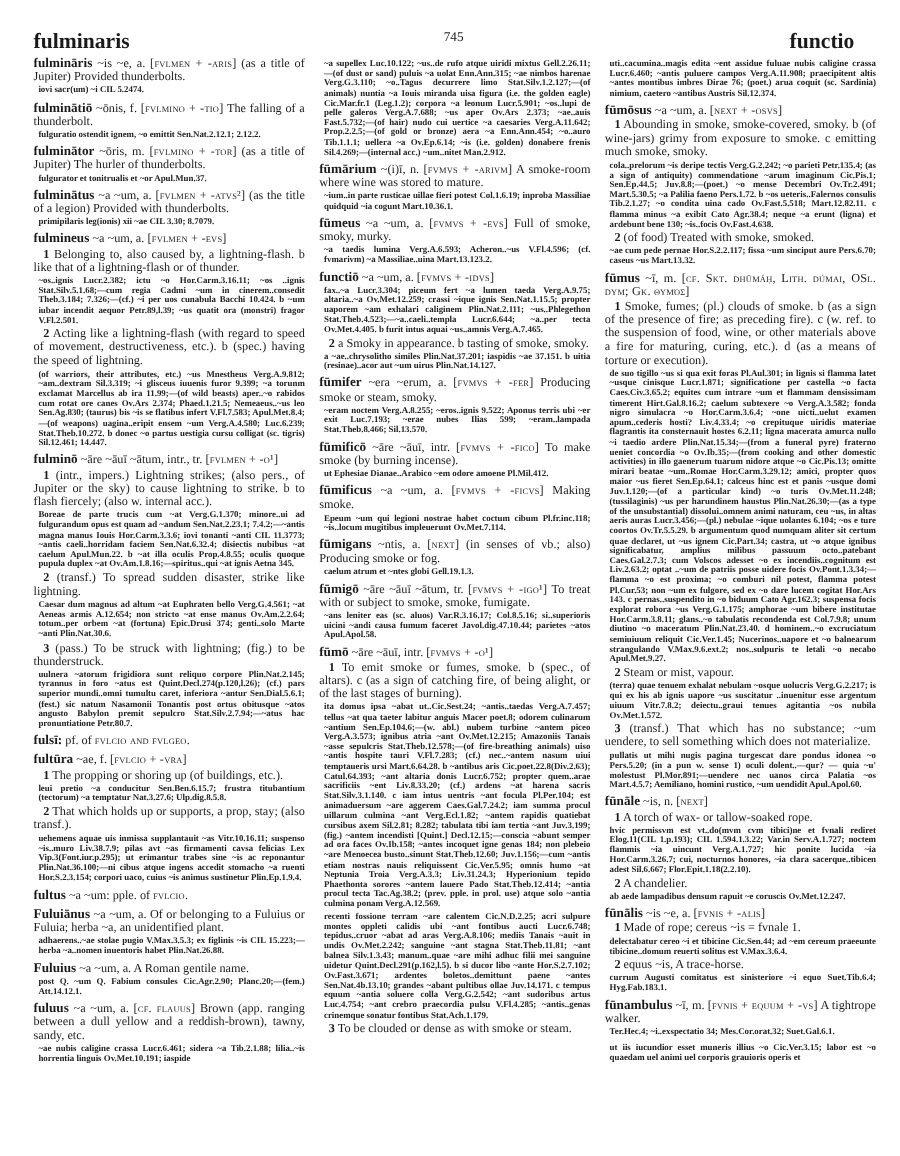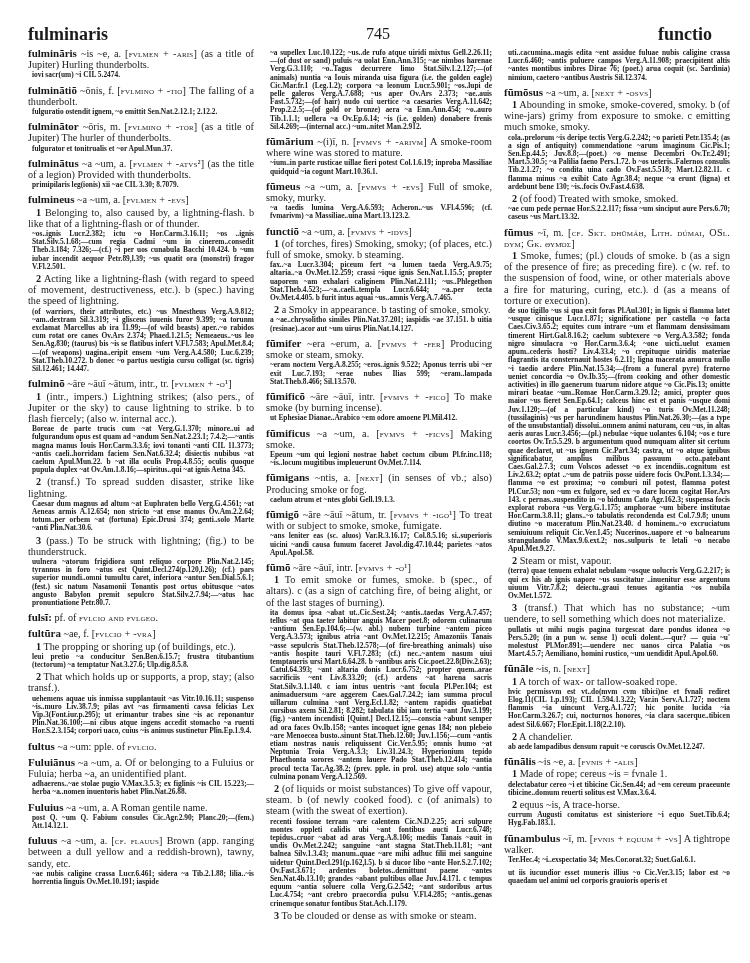--- a/index.html
+++ b/index.html
@@ -10,21 +10,21 @@
   .page { position: absolute; left: 28px; top: 24px; width: 700px; }
   .running-head {
     position: relative; height: 22px; margin-bottom: 2px;
   }
   .rh-left, .rh-right {
     position: absolute; top: 0; font-weight: bold; font-size: 18px;
     font-family: "Liberation Serif", serif;
   }
   .rh-left { left: 0; }
   .rh-right { right: 16px; }
-  .rh-num { position: absolute; left: 0; right: 0; text-align: center; top: 1px; font-size: 16px; font-family: "Liberation Serif", serif; }
+  .rh-num { position: absolute; left: 0; right: 0; text-align: center; top: 1px; font-size: 11px; font-family: "Liberation Serif", serif; }
   .cols { display: flex; gap: 12px; }
   .col { width: 226px; flex: 0 0 226px; }
   .entry { margin: 0 0 5px 0; }
   .lemma-line, .sense {
     font-family: "Liberation Serif", serif; font-size: 10.2px; line-height: 11.2px;
     text-align: justify; margin: 0;
   }
   .lemma { font-weight: bold; font-size: 11px; }
   .gram { }
   .etym { font-variant: small-caps; letter-spacing: 0.2px; }
@@ -41,21 +41,21 @@
 
 <div class="page">
   <div class="running-head">
     <span class="rh-left">fulminaris</span>
     <span class="rh-num">745</span>
     <span class="rh-right">functio</span>
   </div>
   <div class="cols" id="cols">
       <div class="col">
         <div class="entry">
-          <p class="lemma-line"><span class="lemma">fulmināris</span><span class="gram"> ~is ~e, a. </span><span class="etym">[fvlmen + -aris]</span> <span>(as a title of Jupiter) Hurling thunderbolts.</span></p>
+          <p class="lemma-line"><span class="lemma">fulmināris</span><span class="gram"> ~is ~e, a. </span><span class="etym">[fvlmen + -aris]</span> <span>(as a title of Jupiter) Provided thunderbolts.</span></p>
           <p class="cit">iovi sacr(um) ~i CIL 5.2474.</p>
         </div>
         <div class="entry">
           <p class="lemma-line"><span class="lemma">fulminātiō</span><span class="gram"> ~ōnis, f. </span><span class="etym">[fvlmino + -tio]</span> <span>The falling of a thunderbolt.</span></p>
           <p class="cit">fulguratio ostendit ignem, ~o emittit Sen.Nat.2.12.1; 2.12.2.</p>
         </div>
         <div class="entry">
           <p class="lemma-line"><span class="lemma">fulminātor</span><span class="gram"> ~ōris, m. </span><span class="etym">[fvlmino + -tor]</span> <span>(as a title of Jupiter) The hurler of thunderbolts.</span></p>
           <p class="cit">fulgurator et tonitrualis et ~or Apul.Mun.37.</p>
         </div>
@@ -112,21 +112,20 @@
         <div class="entry">
           <p class="lemma-line"><span class="lemma">fūmārium</span><span class="gram"> ~(i)ī, n. </span><span class="etym">[fvmvs + -arivm]</span> <span>A smoke-room where wine was stored to mature.</span></p>
           <p class="cit">~ium..in parte rusticae uillae fieri potest Col.1.6.19; inproba Massiliae quidquid ~ia cogunt Mart.10.36.1.</p>
         </div>
         <div class="entry">
           <p class="lemma-line"><span class="lemma">fūmeus</span><span class="gram"> ~a ~um, a. </span><span class="etym">[fvmvs + -evs]</span> <span>Full of smoke, smoky, murky.</span></p>
           <p class="cit">~a taedis lumina Verg.A.6.593; Acheron..~us V.Fl.4.596; (cf. fvmarivm) ~a Massiliae..uina Mart.13.123.2.</p>
         </div>
         <div class="entry">
           <p class="lemma-line"><span class="lemma">functiō</span><span class="gram"> ~a ~um, a. </span><span class="etym">[fvmvs + -idvs]</span></p>
-          <p class="sense"><span class="num">1</span> <span>(of torches, fires) Smoking, smoky; (of places, etc.) full of smoke, smoky. b steaming.</span></p>
           <p class="cit">fax..~a Lucr.3.304; piceum fert ~a lumen taeda Verg.A.9.75; altaria..~a Ov.Met.12.259; crassi ~ique ignis Sen.Nat.1.15.5; propter uaporem ~am exhalari caliginem Plin.Nat.2.111; ~us..Phlegethon Stat.Theb.4.523;—~a..caeli..templa Lucr.6.644; ~a..per tecta Ov.Met.4.405. b furit intus aquai ~us..amnis Verg.A.7.465.</p>
           <p class="sense"><span class="num">2</span> <span>a Smoky in appearance. b tasting of smoke, smoky.</span></p>
           <p class="cit">a ~ae..chrysolitho similes Plin.Nat.37.201; iaspidis ~ae 37.151. b uitia (resinae)..acor aut ~um uirus Plin.Nat.14.127.</p>
         </div>
         <div class="entry">
           <p class="lemma-line"><span class="lemma">fūmifer</span><span class="gram"> ~era ~erum, a. </span><span class="etym">[fvmvs + -fer]</span> <span>Producing smoke or steam, smoky.</span></p>
           <p class="cit">~eram noctem Verg.A.8.255; ~eros..ignis 9.522; Aponus terris ubi ~er exit Luc.7.193; ~erae nubes Ilias 599; ~eram..lampada Stat.Theb.8.466; Sil.13.570.</p>
         </div>
         <div class="entry">
           <p class="lemma-line"><span class="lemma">fūmificō</span><span class="gram"> ~āre ~āuī, intr. </span><span class="etym">[fvmvs + -fico]</span> <span>To make smoke (by burning incense).</span></p>
@@ -141,21 +140,20 @@
           <p class="cit">caelum atrum et ~ntes globi Gell.19.1.3.</p>
         </div>
         <div class="entry">
           <p class="lemma-line"><span class="lemma">fūmigō</span><span class="gram"> ~āre ~āuī ~ātum, tr. </span><span class="etym">[fvmvs + -igo¹]</span> <span>To treat with or subject to smoke, smoke, fumigate.</span></p>
           <p class="cit">~ans leniter eas (sc. aluos) Var.R.3.16.17; Col.8.5.16; si..superioris uicini ~andi causa fumum faceret Javol.dig.47.10.44; parietes ~atos Apul.Apol.58.</p>
         </div>
         <div class="entry">
           <p class="lemma-line"><span class="lemma">fūmō</span><span class="gram"> ~āre ~āuī, intr. </span><span class="etym">[fvmvs + -o¹]</span></p>
           <p class="sense"><span class="num">1</span> <span>To emit smoke or fumes, smoke. b (spec., of altars). c (as a sign of catching fire, of being alight, or of the last stages of burning).</span></p>
           <p class="cit">ita domus ipsa ~abat ut..Cic.Sest.24; ~antis..taedas Verg.A.7.457; tellus ~at qua taeter labitur anguis Macer poet.8; odorem culinarum ~antium Sen.Ep.104.6;—(w. abl.) nubem turbine ~antem piceo Verg.A.3.573; ignibus atria ~ant Ov.Met.12.215; Amazoniis Tanais ~asse sepulcris Stat.Theb.12.578;—(of fire-breathing animals) uiso ~antis hospite tauri V.Fl.7.283; (cf.) nec..~antem nasum uiui temptaueris ursi Mart.6.64.28. b ~antibus aris Cic.poet.22.8(Div.2.63); Catul.64.393; ~ant altaria donis Lucr.6.752; propter quem..arae sacrificiis ~ent Liv.8.33.20; (cf.) ardens ~at harena sacris Stat.Silv.3.1.140. c iam intus uentris ~ant focula Pl.Per.104; est animaduersum ~are aggerem Caes.Gal.7.24.2; iam summa procul uillarum culmina ~ant Verg.Ecl.1.82; ~antem rapidis quatiebat cursibus axem Sil.2.81; 8.282; tabulata tibi iam tertia ~ant Juv.3.199; (fig.) ~antem incendisti [Quint.] Decl.12.15;—conscia ~abunt semper ad ora faces Ov.Ib.158; ~antes incoquet igne genas 184; non plebeio ~are Menoecea busto..sinunt Stat.Theb.12.60; Juv.1.156;—cum ~antis etiam nostras nauis reliquissent Cic.Ver.5.95; omnis humo ~at Neptunia Troia Verg.A.3.3; Liv.31.24.3; Hyperionium tepido Phaethonta sorores ~antem lauere Pado Stat.Theb.12.414; ~antia procul tecta Tac.Ag.38.2; (prev. pple. in prol. use) atque solo ~antia culmina ponam Verg.A.12.569.</p>
-          <p class="sense"><span class="num">2</span> <span>(of liquids or moist substances) To give off vapour, steam. b (of newly cooked food). c (of animals) to steam (with the sweat of exertion).</span></p>
           <p class="cit">recenti fossione terram ~are calentem Cic.N.D.2.25; acri sulpure montes oppleti calidis ubi ~ant fontibus aucti Lucr.6.748; tepidus..cruor ~abat ad aras Verg.A.8.106; mediis Tanais ~auit in undis Ov.Met.2.242; sanguine ~ant stagna Stat.Theb.11.81; ~ant balnea Silv.1.3.43; manum..quae ~are mihi adhuc filii mei sanguine uidetur Quint.Decl.291(p.162,l.5). b si ducor libo ~ante Hor.S.2.7.102; Ov.Fast.3.671; ardentes boletos..demittunt paene ~antes Sen.Nat.4b.13.10; grandes ~abant pultibus ollae Juv.14.171. c tempus equum ~antia soluere colla Verg.G.2.542; ~ant sudoribus artus Luc.4.754; ~ant crebro praecordia pulsu V.Fl.4.285; ~antis..genas crinemque sonatur fontibus Stat.Ach.1.179.</p>
           <p class="sense"><span class="num">3</span> <span>To be clouded or dense as with smoke or steam.</span></p>
         </div>
       </div>
       <div class="col">
         <div class="entry cont">
           <p class="cit">uti..cacumina..magis edita ~ent assidue fuluae nubis caligine crassa Lucr.6.460; ~antis puluere campos Verg.A.11.908; praecipitent altis ~antes montibus imbres Dirae 76; (poet.) arua coquit (sc. Sardinia) nimium, caetero ~antibus Austris Sil.12.374.</p>
         </div>
         <div class="entry">
           <p class="lemma-line"><span class="lemma">fūmōsus</span><span class="gram"> ~a ~um, a. </span><span class="etym">[next + -osvs]</span></p>

